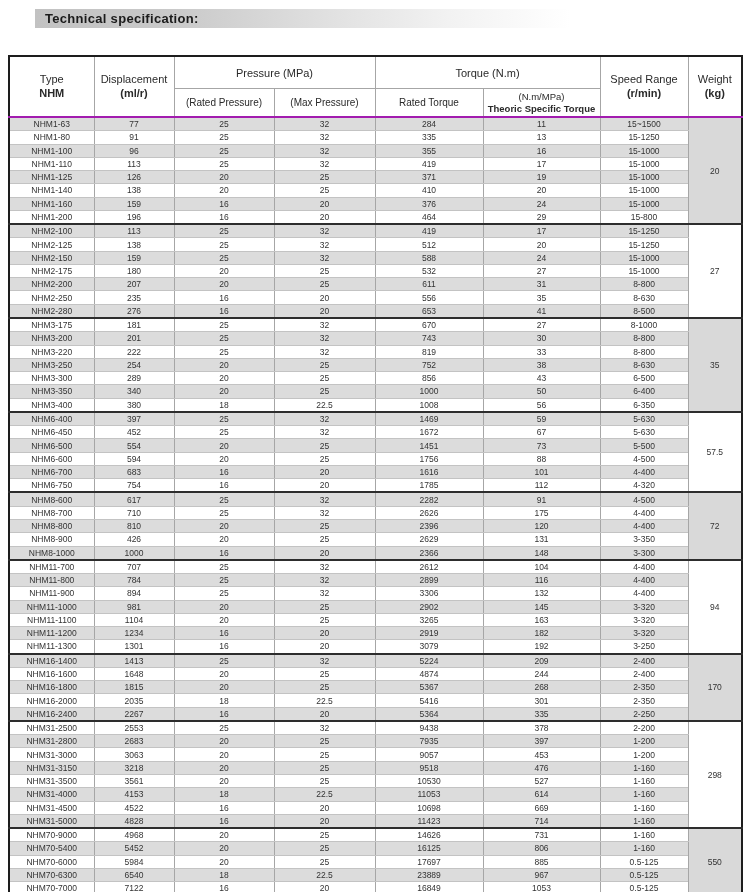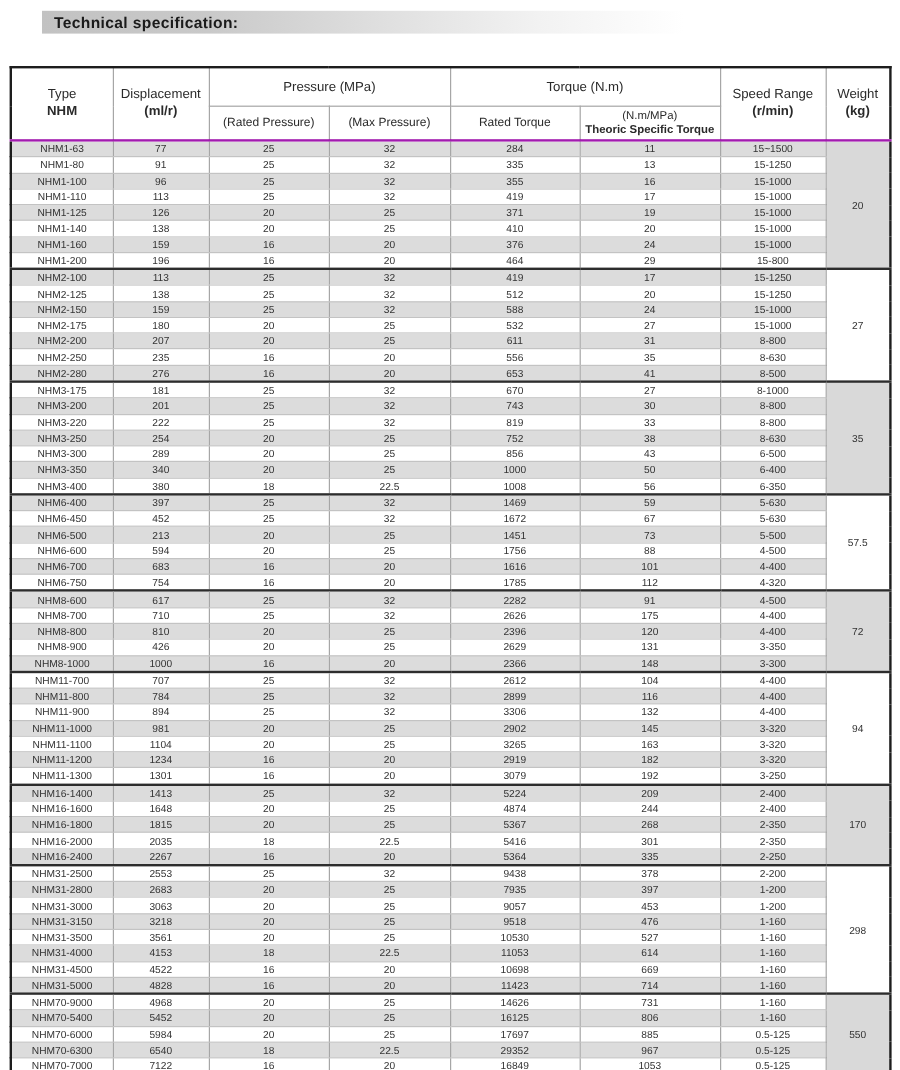--- a/index.html
+++ b/index.html
@@ -321,21 +321,21 @@
           <td>NHM6-450</td>
           <td>452</td>
           <td>25</td>
           <td>32</td>
           <td>1672</td>
           <td>67</td>
           <td>5-630</td>
         </tr>
         <tr class="stripe">
           <td>NHM6-500</td>
-          <td>213</td>
+          <td>554</td>
           <td>20</td>
           <td>25</td>
           <td>1451</td>
           <td>73</td>
           <td>5-500</td>
         </tr>
         <tr>
           <td>NHM6-600</td>
           <td>594</td>
           <td>20</td>
@@ -617,21 +617,21 @@
           <td>25</td>
           <td>17697</td>
           <td>885</td>
           <td>0.5-125</td>
         </tr>
         <tr class="stripe">
           <td>NHM70-6300</td>
           <td>6540</td>
           <td>18</td>
           <td>22.5</td>
-          <td>29352</td>
+          <td>23889</td>
           <td>967</td>
           <td>0.5-125</td>
         </tr>
         <tr>
           <td>NHM70-7000</td>
           <td>7122</td>
           <td>16</td>
           <td>20</td>
           <td>16849</td>
           <td>1053</td>

